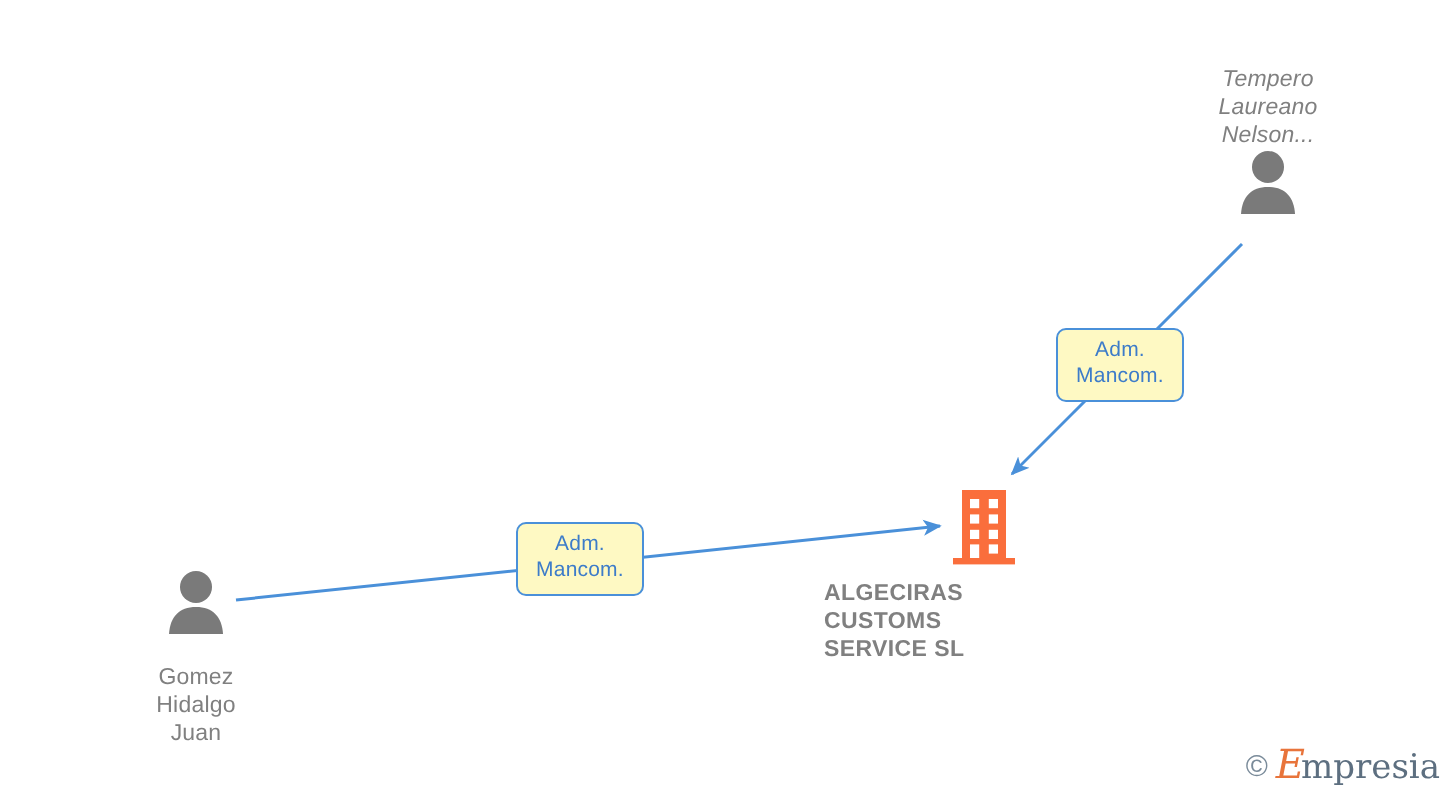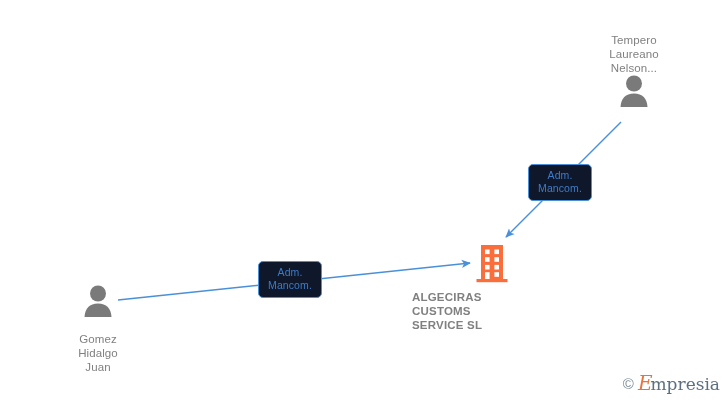--- a/index.html
+++ b/index.html
@@ -61,21 +61,21 @@
     color: #808080;
     letter-spacing: 0.2px;
     white-space: pre-line;
     margin-top: 7px;
   }
 
   
   .edge-label {
     position: absolute;
     box-sizing: border-box;
-    background: #0f172a;
+    background: #fef9c3;
     border: 1px solid #4a90d9;
     border-radius: 5px;
     color: #3d7cc9;
     font-size: 10.5px;
     line-height: 13px;
     text-align: center;
     padding: 4px 6px 5px 6px;
     white-space: pre-line;
     letter-spacing: 0.1px;
   }
@@ -120,21 +120,21 @@
       <marker id="arrowhead" markerWidth="7" markerHeight="7" refX="5.6" refY="3" orient="auto" markerUnits="strokeWidth">
         <path d="M0,0.3 L6.2,3 L0,5.7 L1.6,3 Z" fill="#4a90d9"></path>
       </marker>
     </defs>
 
     <line x1="118" y1="300" x2="470" y2="263" stroke="#4a90d9" stroke-width="1.5" marker-end="url(#arrowhead)"></line>
 
     <line x1="621" y1="122" x2="506" y2="237" stroke="#4a90d9" stroke-width="1.5" marker-end="url(#arrowhead)"></line>
   </svg>
 
-  <div class="node person-node" style="left:574px; top:33px;">
+  <div class="node person-node" style="left:574px; top:33px;font-style:italic;">
     <div class="person-label">Tempero
 Laureano
 Nelson...</div>
     <svg class="person-icon" width="34" height="32" viewBox="0 0 34 32" xmlns="http://www.w3.org/2000/svg">
       <circle cx="17" cy="8.5" r="8" fill="#7a7a7a"></circle>
       <path d="M17 18.5 C25.5 18.5 30 23.5 30.5 32 L3.5 32 C4 23.5 8.5 18.5 17 18.5 Z" fill="#7a7a7a"></path>
     </svg>
   </div>
 
   <div class="node person-node" style="left:38px; top:285px;">

